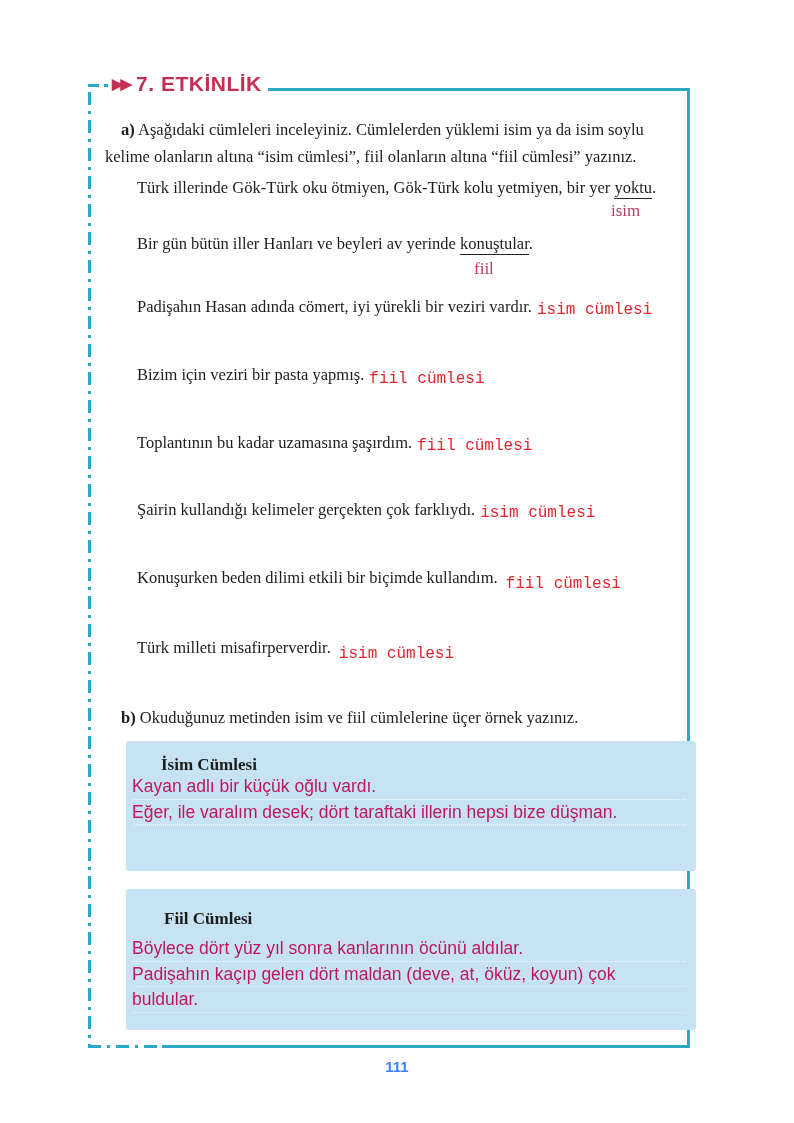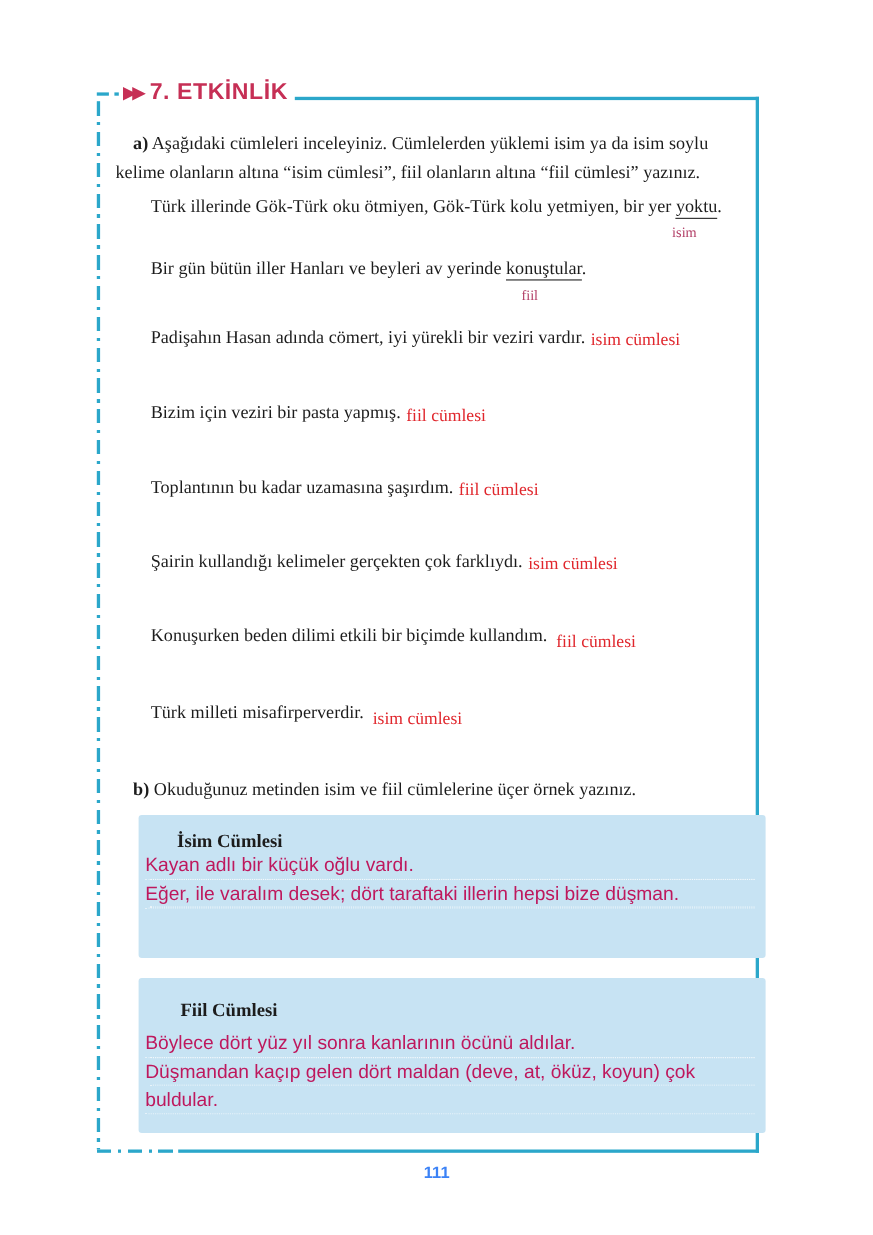--- a/index.html
+++ b/index.html
@@ -33,25 +33,25 @@
   .para{
     position:absolute;left:105px;width:580px;font-size:16.5px;line-height:27px;
     text-indent:16px;
   }
   .para b{font-weight:bold;}
   .sentence{
     position:absolute;left:137px;width:548px;font-size:16.5px;line-height:24px;
   }
   .underline{border-bottom:1.4px solid #222;padding-bottom:1px;}
   .ul-label{
-    position:absolute;font-size:13px;color:#B23E66;
+    position:absolute;font-size:17px;color:#B23E66;
     font-family:"Liberation Serif",serif;
   }
   .answer{
-    font-family:Liberation Serif, serif;color:#E0262C;font-size:16px;
+    font-family:Liberation Mono, monospace;color:#E0262C;font-size:16px;
     position:relative;margin-left:5px;white-space:nowrap;margin-top:32px;
   }
   .off2{top:2px;} .off3{top:3px;} .off5{top:5px;left:3px;}
   
   .answer-box{
     position:absolute;left:110px;width:570px;background:#C7E3F3;border-radius:3px;margin-left:16px;
   }
   .box-title{
     position:absolute;font-weight:bold;font-size:17px;color:#1c1c1c;
     font-family:"Liberation Serif",serif;
@@ -134,19 +134,19 @@
       <div class="box-line">Eğer, ile varalım desek; dört taraftaki illerin hepsi bize düşman.</div>
     </div>
   </div>
 
   <div class="answer-box" style="top:889px;height:141px;">
     <div class="box-title" style="left:38px;top:20px;">Fiil Cümlesi</div>
     <div class="guide" style="top:72px;"></div>
     <div class="guide" style="top:97px;"></div>
     <div class="box-lines" style="top:47px;">
       <div class="box-line">Böylece dört yüz yıl sonra kanlarının öcünü aldılar.</div>
-      <div class="box-line">Düşmandan kaçıp gelen dört maldan (deve, at, öküz, koyun) çok buldular.</div>
+      <div class="box-line">Padişahın kaçıp gelen dört maldan (deve, at, öküz, koyun) çok buldular.</div>
     </div>
   </div>
 
   <div class="page-number">111</div>
 
 </div>
 
 </body></html>

